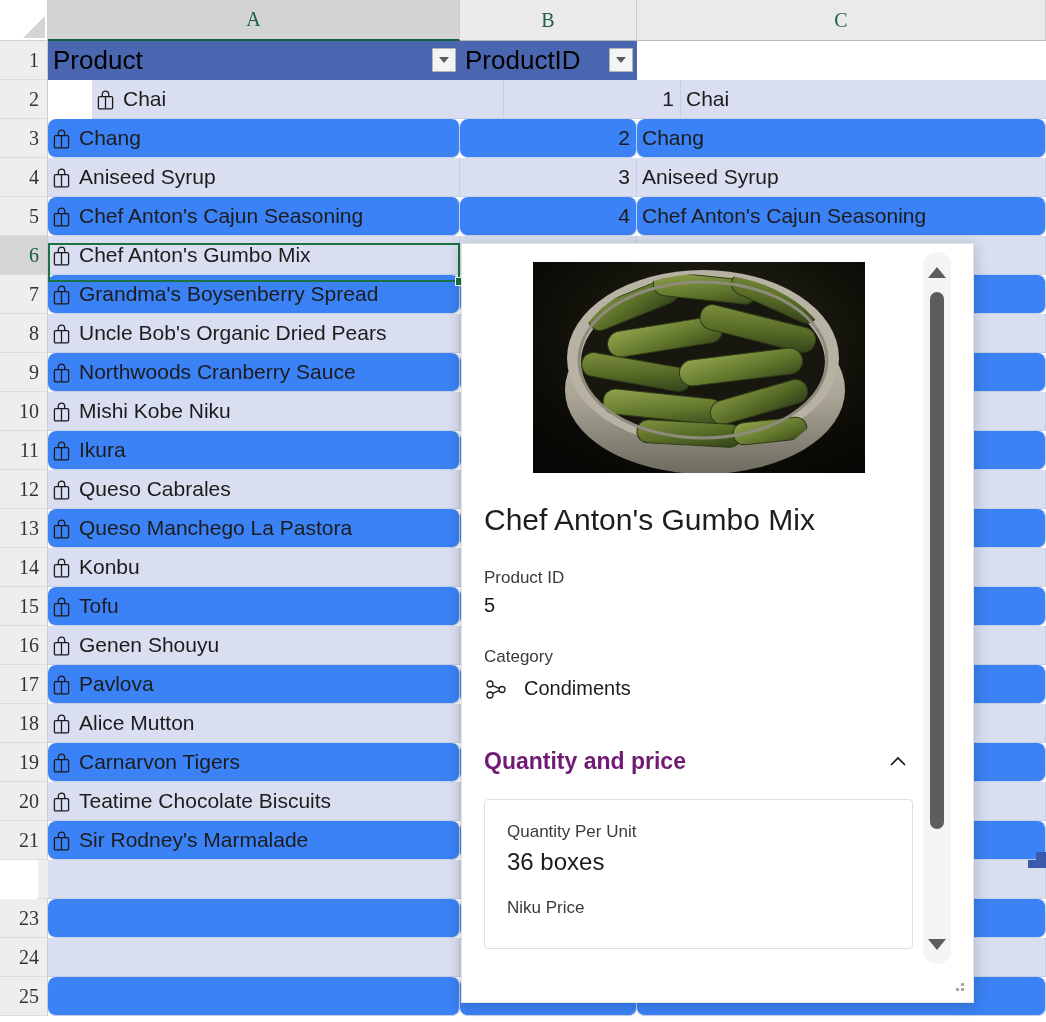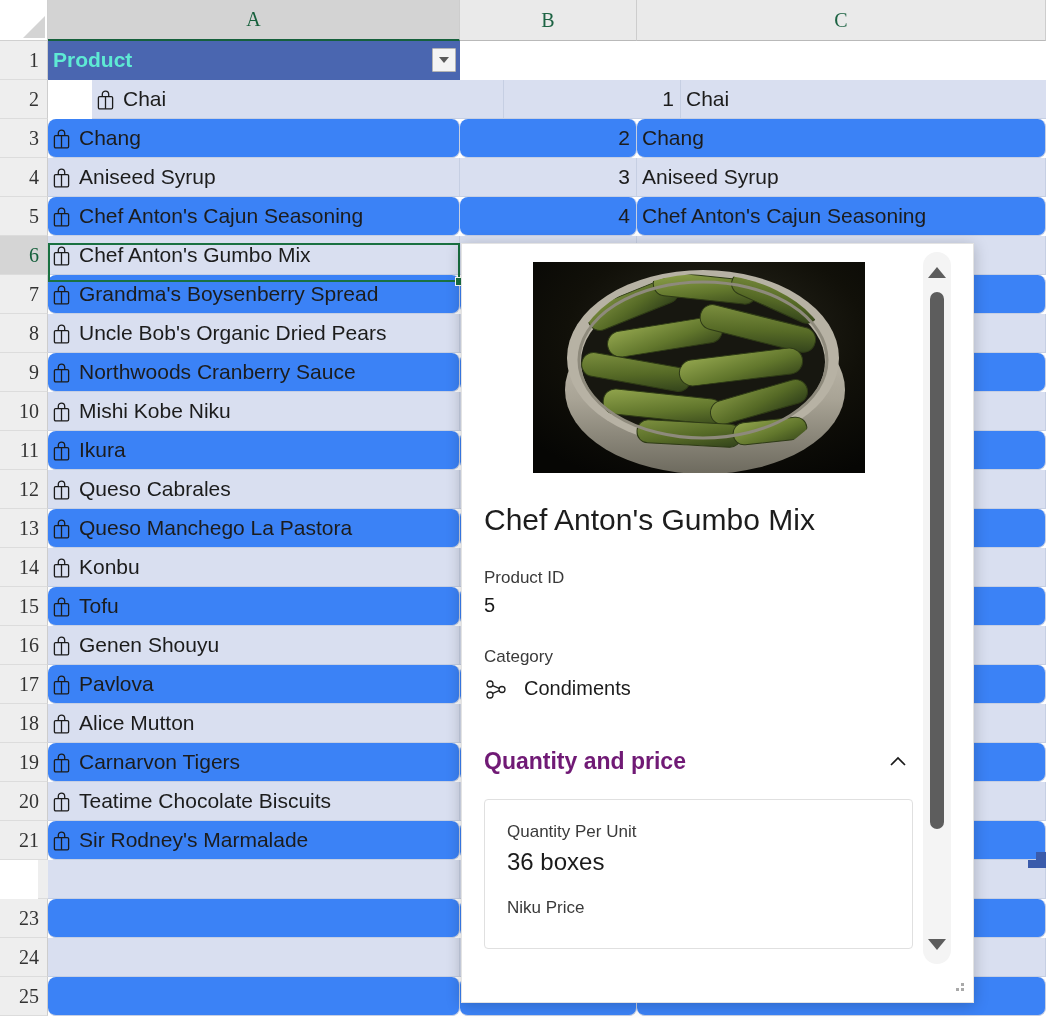--- a/index.html
+++ b/index.html
@@ -114,26 +114,26 @@
     white-space: nowrap;
     border-right: 1px solid #c6cfe3;
     border-bottom: 1px solid #c6cfe3;
   }
   .cell.c-a { flex: 0 0 412px; }
   .cell.c-b { flex: 0 0 177px; justify-content: flex-end; padding-right: 6px; }
   .cell.c-c { flex: 0 0 409px; }
 
   .hdr-row .cell {
     background: #4a66b0;
-    color: #5eead4;
-    font-weight: bold;
+    color: #000000;
+    font-weight: normal;
     border-right: 1px solid #4a66b0;
     border-bottom: 1px solid #4a66b0;
     position: relative;
-    font-size: 21px;
+    font-size: 26px;
   }
   .hdr-row .cell.c-b { justify-content: flex-start; padding-left: 5px; }
 
   .filter-btn {
     position: absolute;
     right: 3px;
     top: 50%;
     transform: translateY(-50%);
     width: 24px; height: 24px;
     background: #f4f4f4;
@@ -378,20 +378,26 @@
         <div class="row-head" style="height: 39px; margin-left: 38px;">22</div>
         <div class="row-head" style="height: 39px;">23</div>
         <div class="row-head" style="height: 39px;">24</div>
         <div class="row-head" style="height: 39px;">25</div>
       </div>
 
     <div class="grid-body" id="gridbody">
         <div class="grid-row hdr-row" style="height: 39px;">
           <div class="cell c-a">
             <span>Product</span>
+            <div class="filter-btn">
+              <i></i>
+            </div>
+          </div>
+          <div class="cell c-b">
+            <span>ProductID</span>
             <div class="filter-btn">
               <i></i>
             </div>
           </div>
         </div>
         <div class="grid-row band" style="height: 39px; margin-left: 44px;">
           <div class="cell c-a">
             <span class="prod-icon"><svg width="17" height="20" viewBox="0 0 17 20" fill="none" stroke="#1b1b1b" stroke-width="1.3">
                 <rect x="1.4" y="6.6" width="14.2" height="12.2" rx="1.2"></rect>
                 <path d="M5.3 6.6V4.3a3.2 3.2 0 0 1 6.4 0v2.3"></path>

